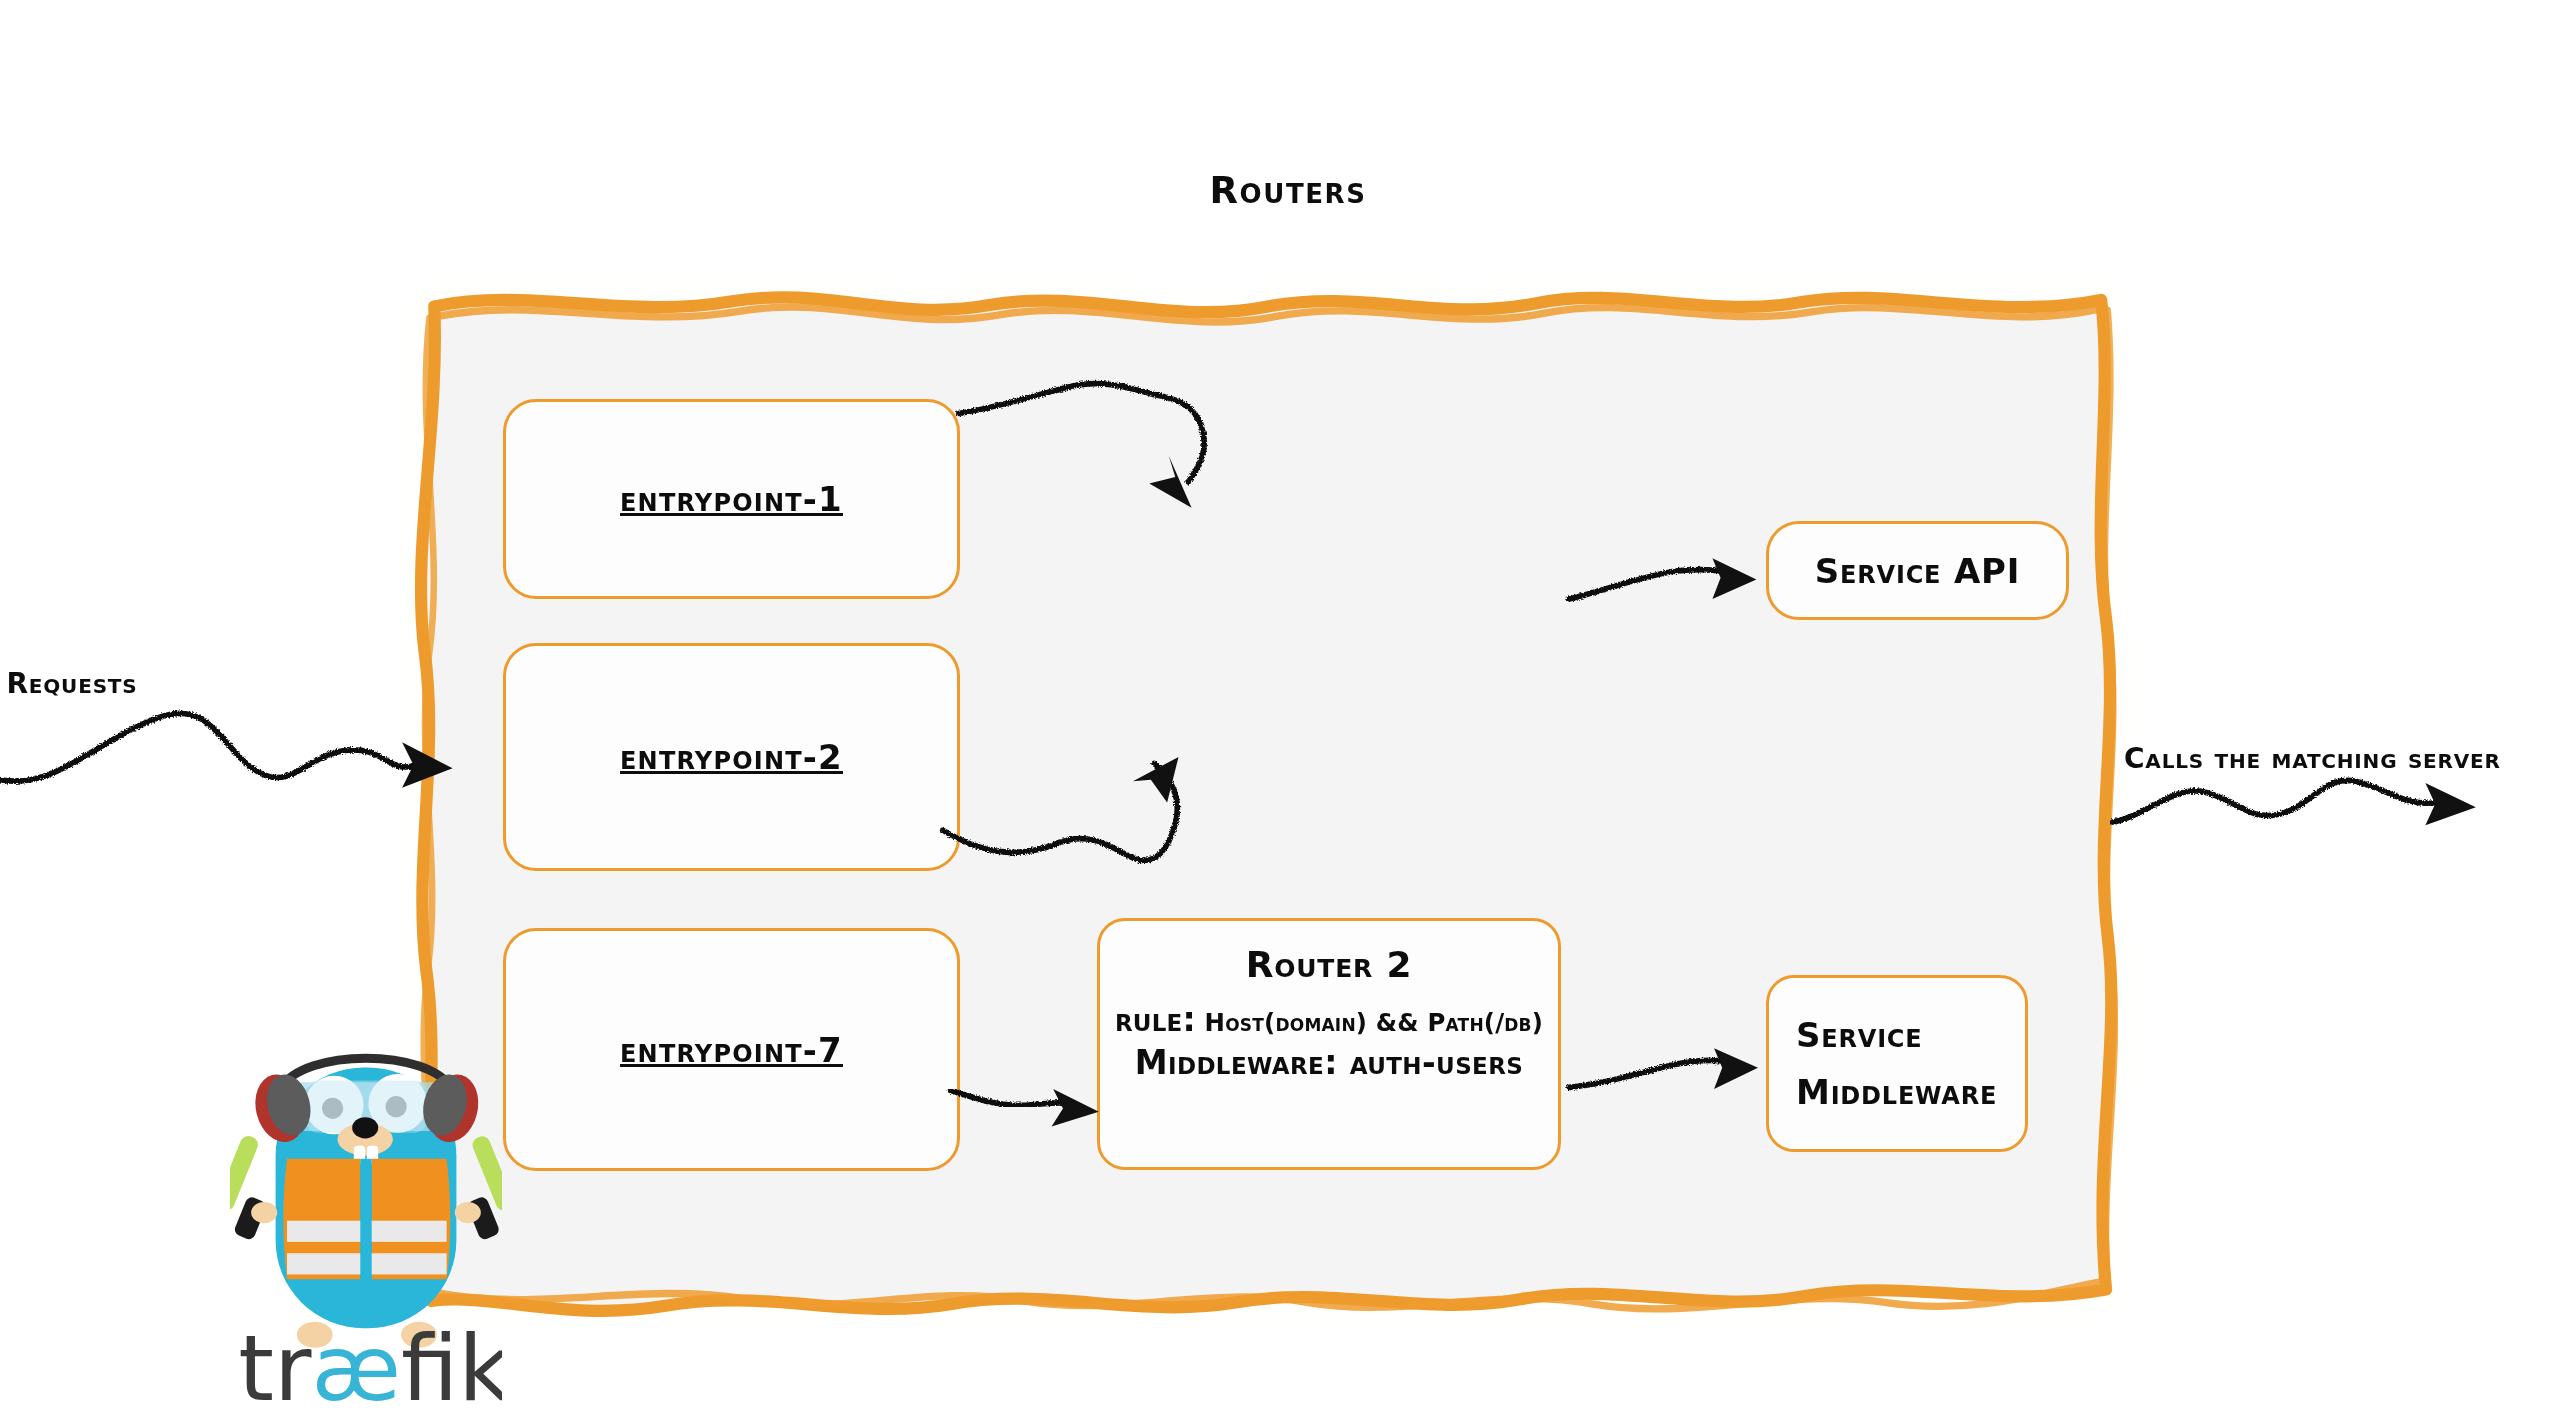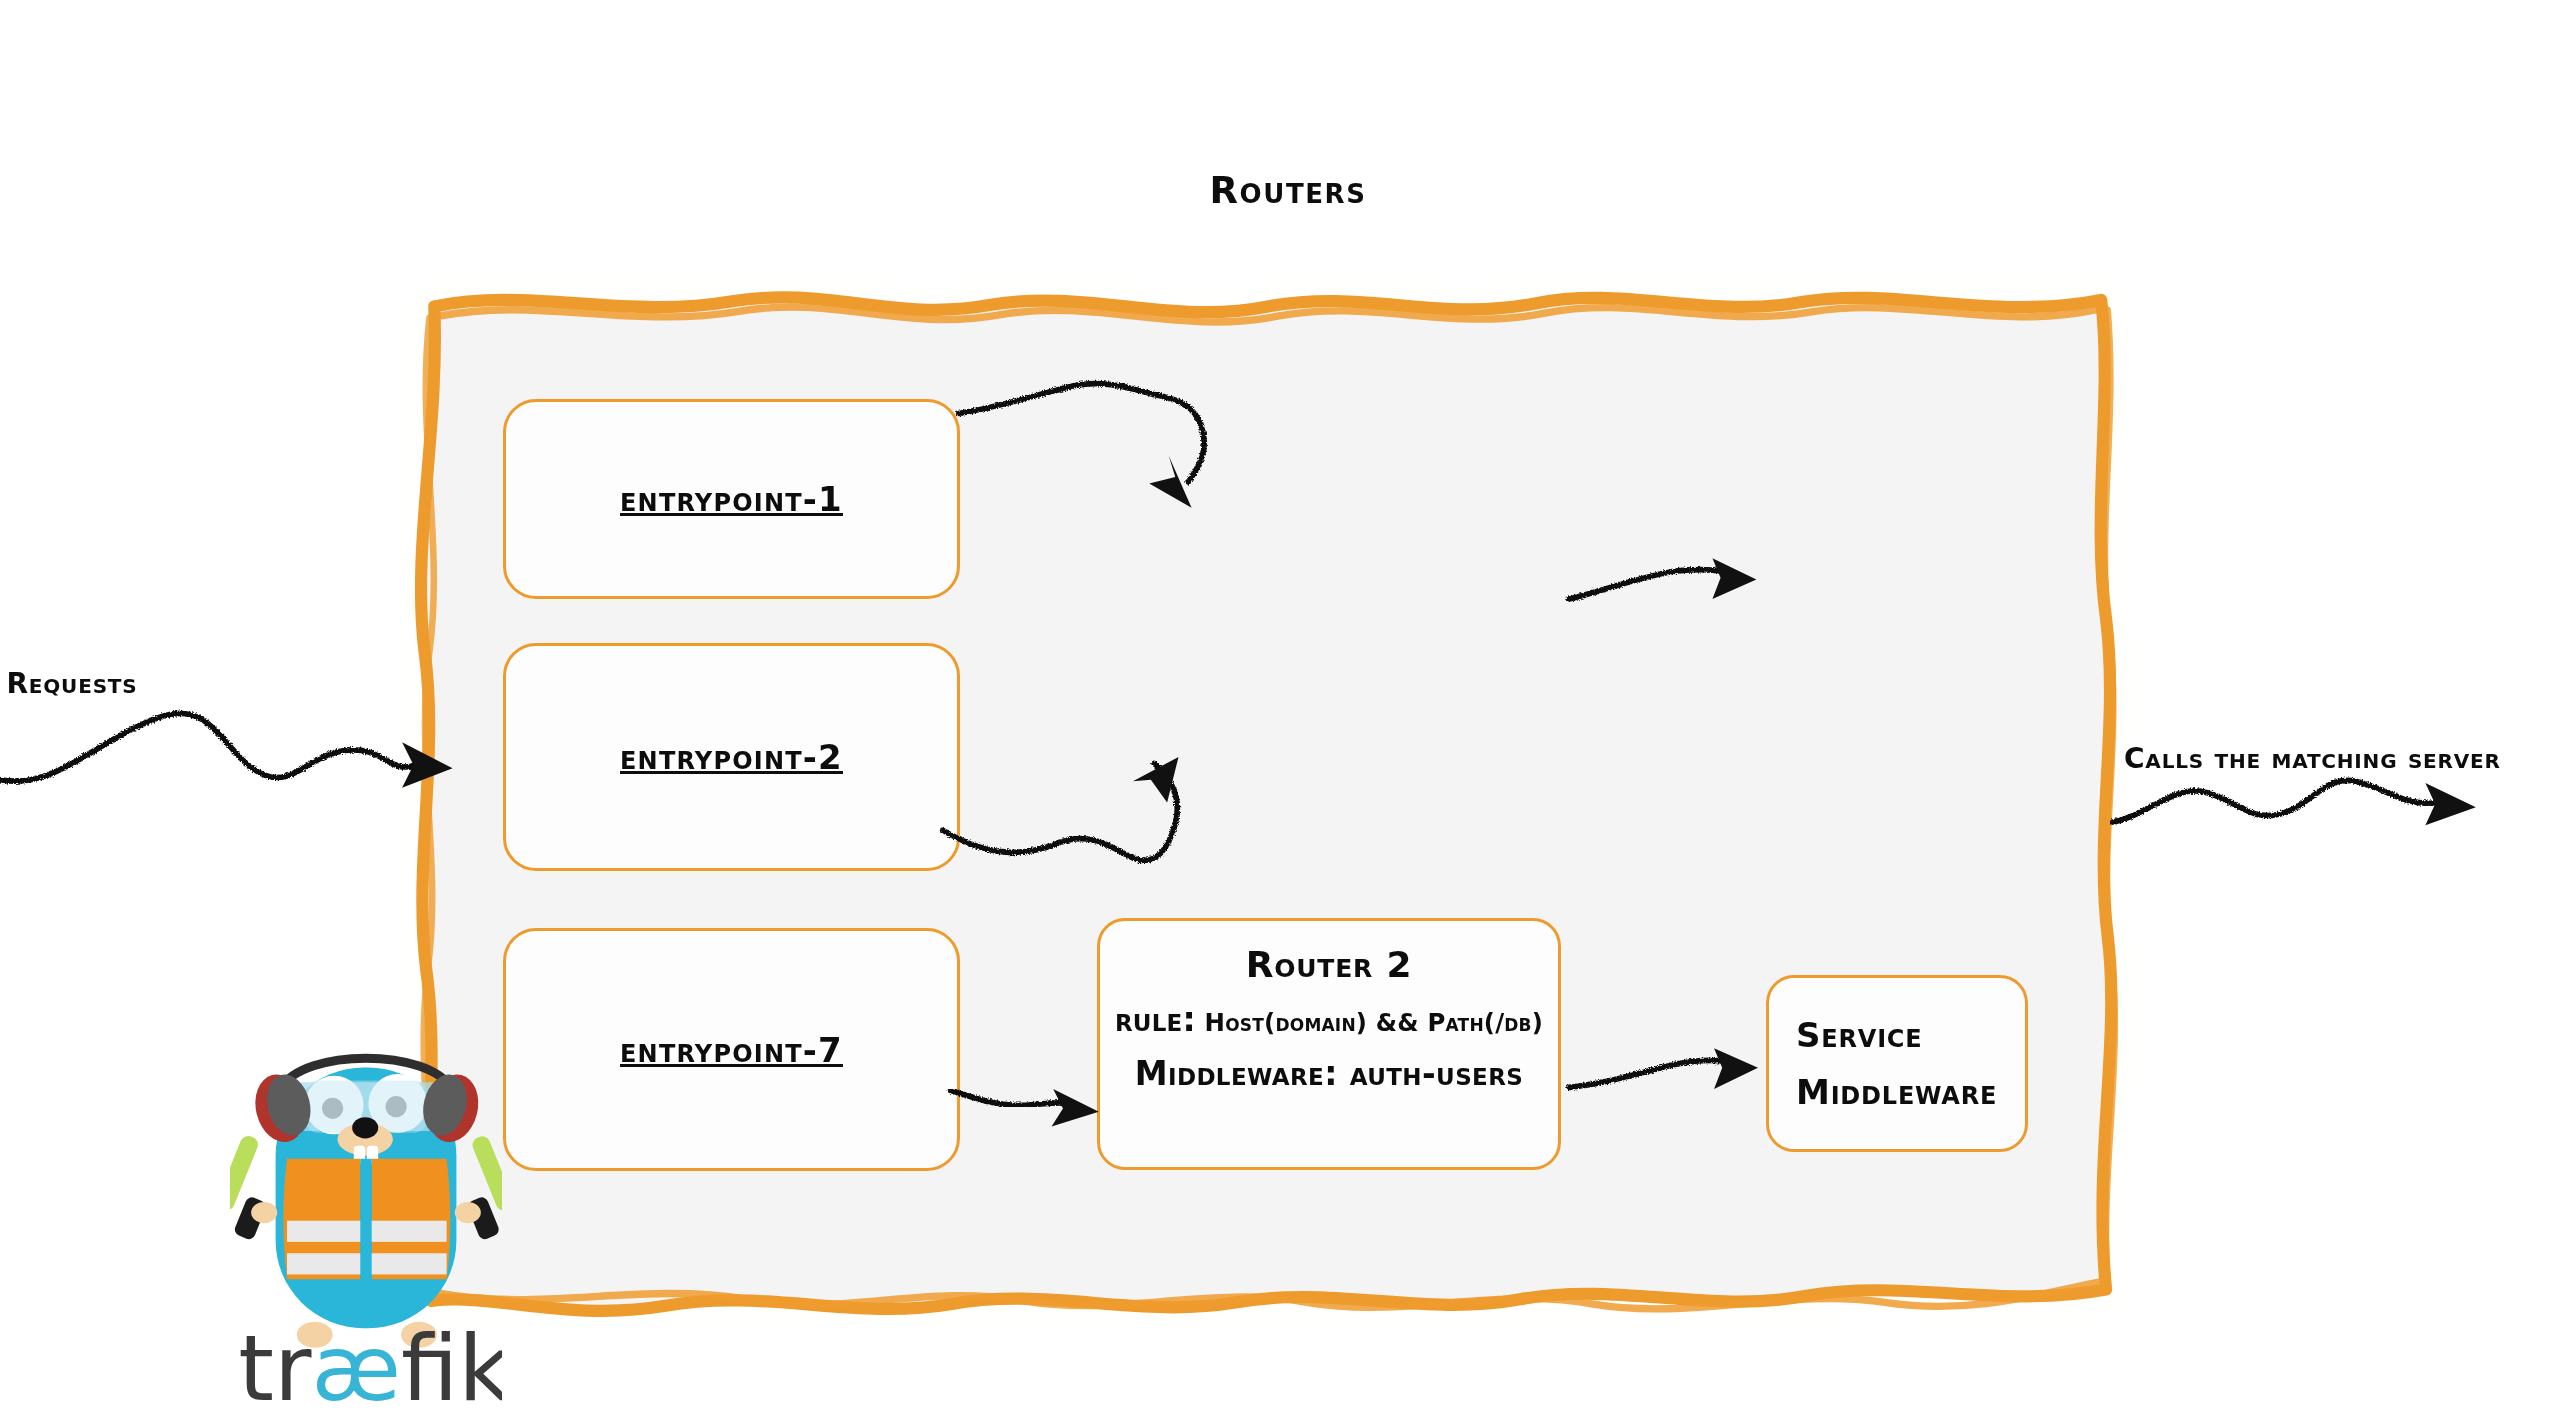--- a/index.html
+++ b/index.html
@@ -74,21 +74,21 @@
              justify-content: flex-start; padding-top: 29px; }
   #router2 { left: 1097px; top: 918px; width: 464px; height: 252px;
              justify-content: flex-start; padding-top: 23px; }
 
   .router-title { font-size: 36px; letter-spacing: 0.8px; }
   .router-rule  { font-size: 31px; margin-top: 36px; letter-spacing: 0.4px; }
 
   #router2 .router-title { font-size: 36px; }
   .r2-rule-line   { font-size: 24.4px; margin-top: 14.7px; letter-spacing: 0.2px; }
   .r2-rule-key    { font-size: 33px; }
-  .r2-mw-line     { font-size: 33px; margin-top: 15px; letter-spacing: 0.4px; }
+  .r2-mw-line     { font-size: 33px; margin-top: 4px; letter-spacing: 0.4px; }
 
   
   #svc-api  { left: 1766px; top: 521px;  width: 303px; height: 99px; border-radius: 33px; }
   #svc-dash { left: 1766px; top: 975px; width: 262px; height: 177px;
               align-items: flex-start; padding-left: 27px; }
   .svc-label      { font-size: 34px; letter-spacing: 0.8px; }
   .svc-label-2    { font-size: 34px; letter-spacing: 0.8px; margin-top: 16.3px; }
 
   
   .side-label { position: absolute; font-size: 28px; letter-spacing: 0.8px; }
@@ -162,20 +162,23 @@
 
   <div class="node" id="router2">
     <span class="hand router-title">Router 2</span>
     <span class="hand r2-rule-line">
       <span class="r2-rule-key">rule:</span>
       <span>Host(domain) &amp;&amp; Path(/db)</span>
     </span>
     <span class="hand r2-mw-line">Middleware: auth-users</span>
   </div>
 
+  <div class="node" id="svc-api">
+    <span class="hand svc-label">Service API</span>
+  </div>
 
   <div class="node" id="svc-dash">
     <span class="hand svc-label">Service</span>
     <span class="hand svc-label-2">Middleware</span>
   </div>
 
   <div class="hand side-label" id="requests-label">Requests</div>
   <div class="hand side-label" id="calls-label">Calls the matching server</div>
 
   <svg id="arrows" viewBox="0 0 3165 1730">

